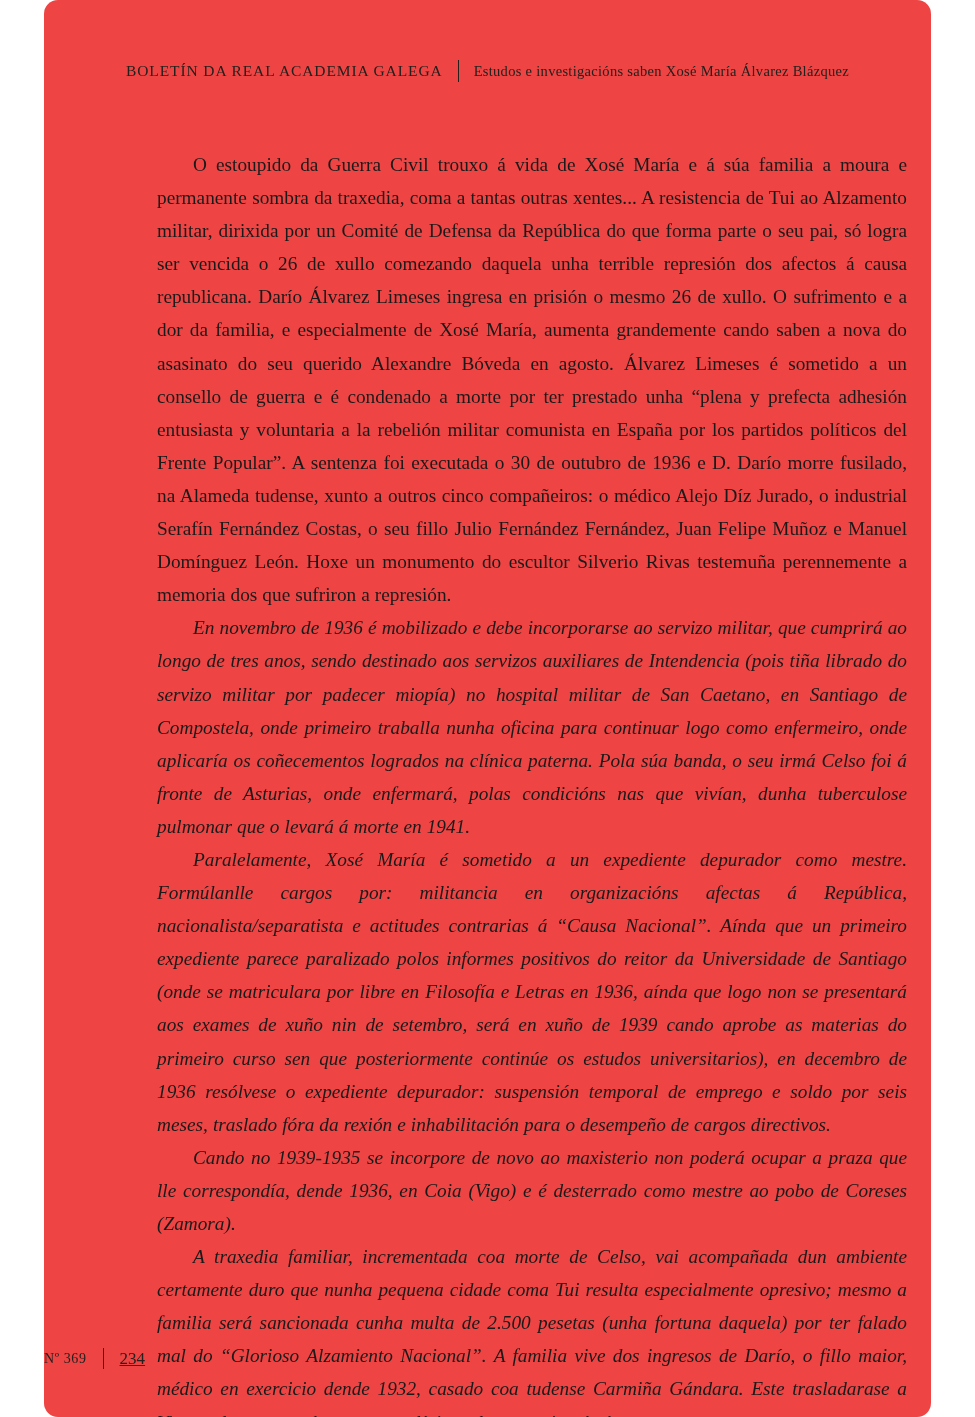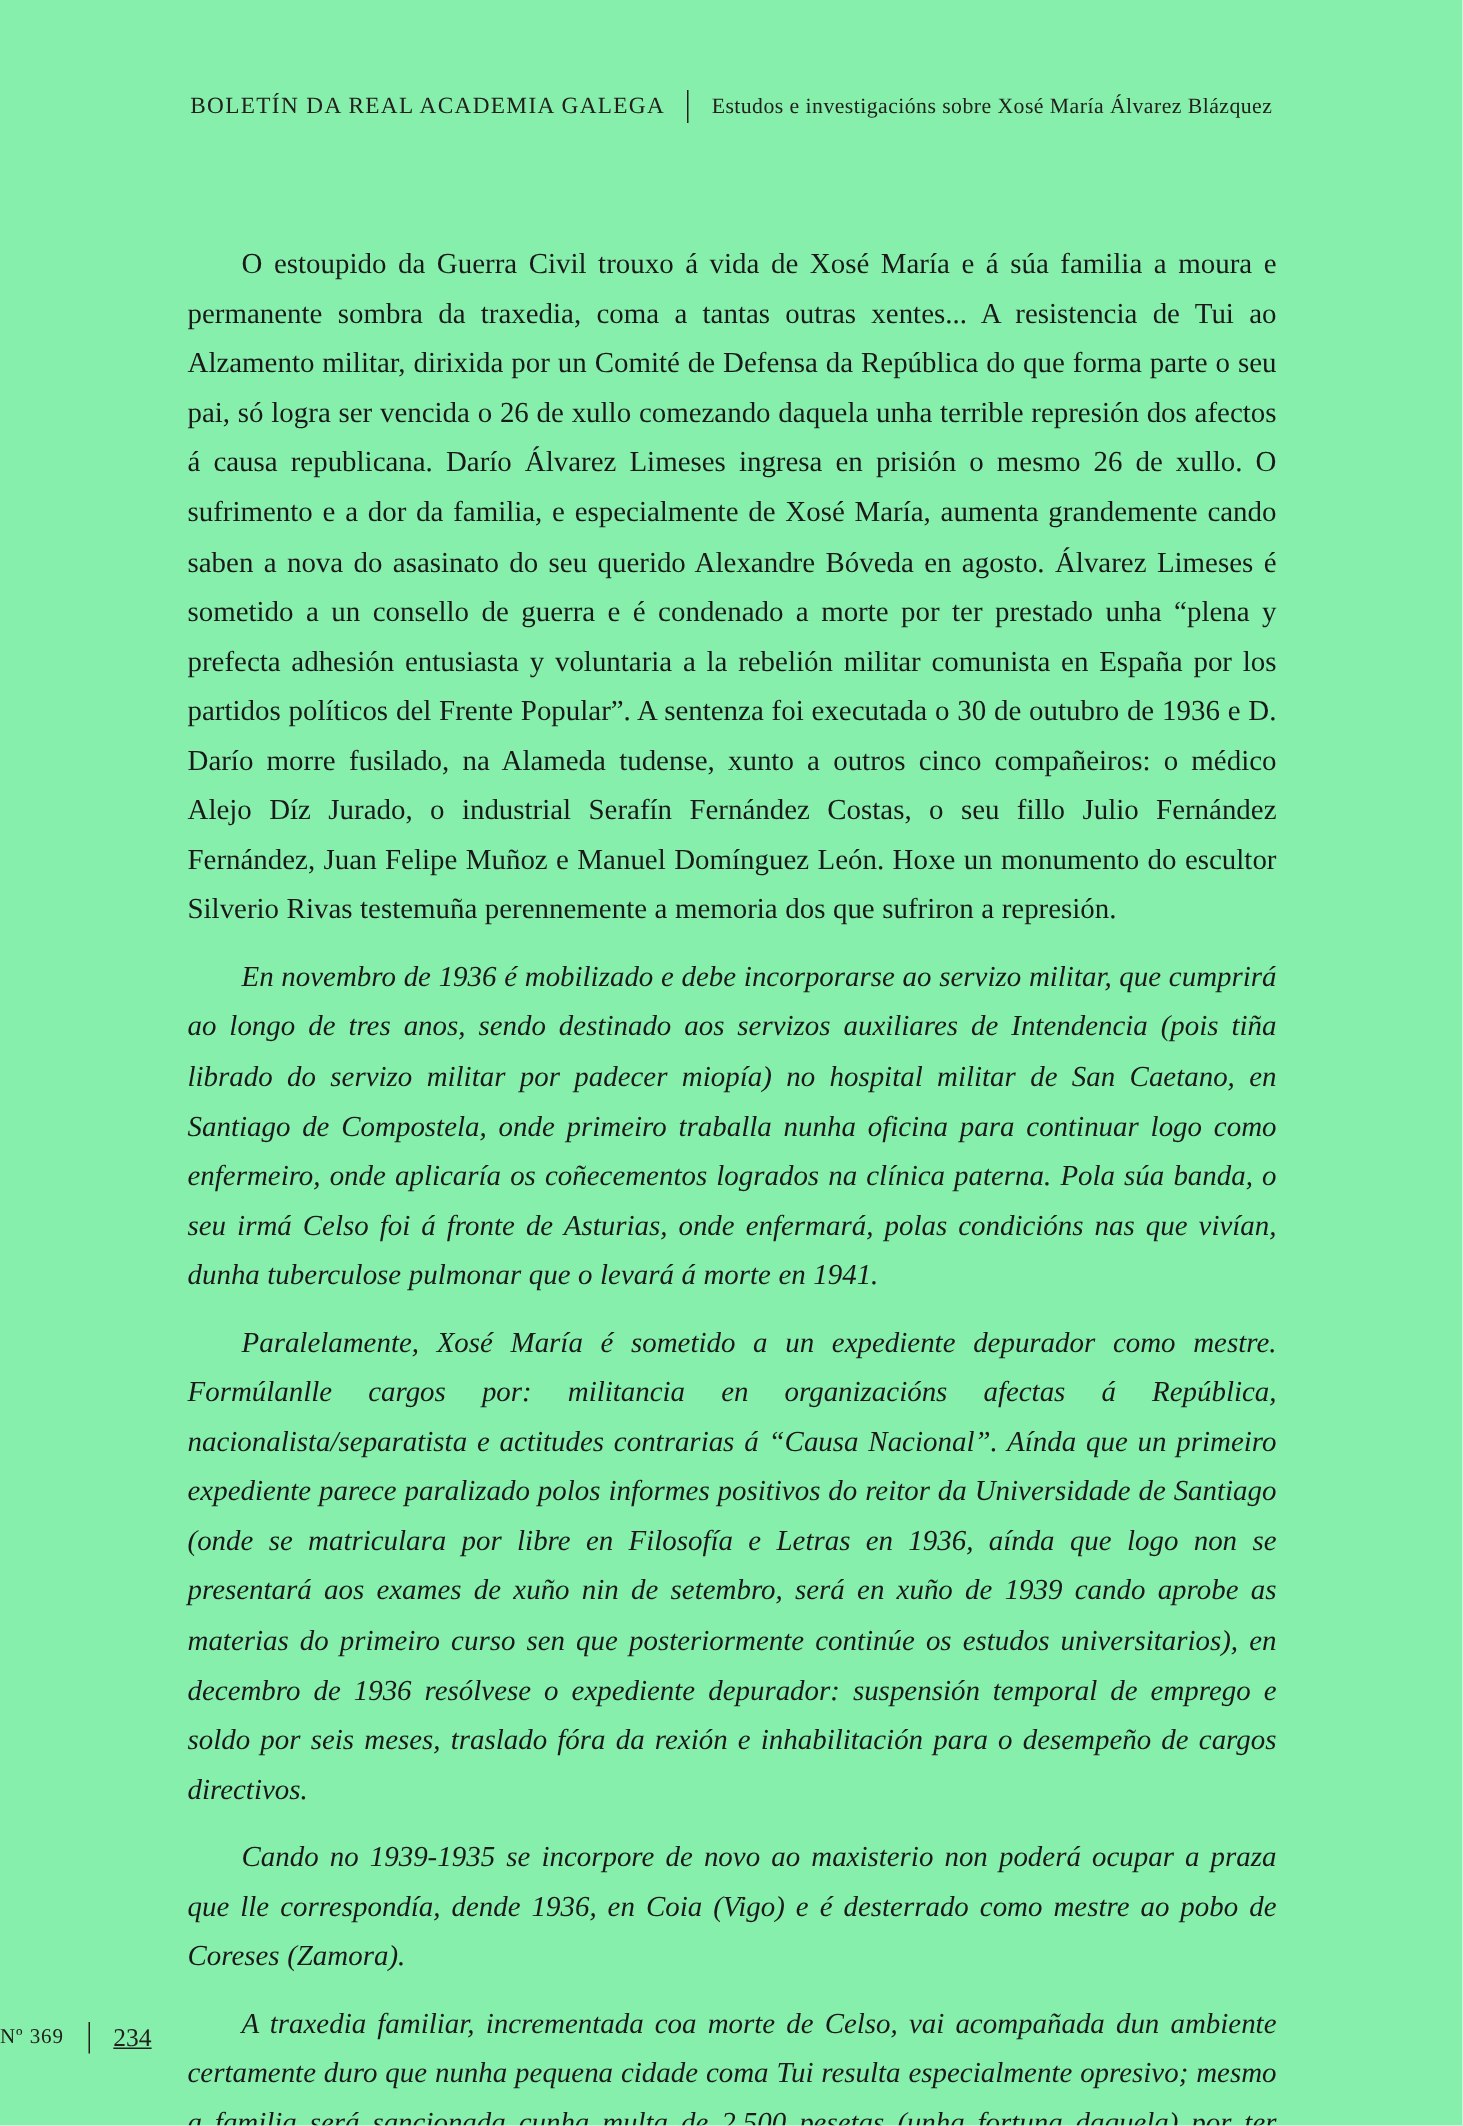--- a/index.html
+++ b/index.html
@@ -6,26 +6,27 @@
     margin: 0;
     padding: 0;
     background: #ffffff;
   }
   body {
     font-family: "Liberation Serif", serif;
     color: #1a1a1a;
   }
   .page {
     position: relative;
-    width: 975px;
+    width: 887px;
     height: 1417px;
     margin: 0 auto;
-    background: #86efac;
+    background: #ef4444;
     box-sizing: border-box;
     overflow: hidden;
+    border-radius: 14px;
   }
   
   .running-head {
     position: absolute;
     top: 58px;
     left: 110px;
     right: 110px;
     height: 26px;
     display: flex;
     align-items: center;
@@ -53,21 +54,21 @@
     white-space: nowrap;
   }
   
   .body-col {
     position: absolute;
     top: 148px;
     left: 113px;
     width: 750px;
   }
   .body-col p {
-    margin: 12px;
+    margin: 0;
     font-size: 19.3px;
     line-height: 33.1px;
     text-align: justify;
     text-justify: inter-word;
     text-indent: 36px;
     hyphens: manual;
     word-spacing: 0.2px;
   }
   .body-col p + p {
     margin-top: 0;
@@ -100,21 +101,21 @@
   }
 </style>
 </head>
 <body>
 
 <div class="page">
 
   <div class="running-head">
     <span class="rh-left">BOLETÍN DA REAL ACADEMIA GALEGA</span>
     <span class="rh-rule"></span>
-    <span class="rh-right">Estudos e investigacións sobre Xosé María Álvarez Blázquez</span>
+    <span class="rh-right">Estudos e investigacións saben Xosé María Álvarez Blázquez</span>
   </div>
 
   <div class="body-col">
     <p>O estoupido da Guerra Civil trouxo á vida de Xosé María e á súa familia a moura e permanente sombra da traxedia, coma a tantas outras xentes... A resistencia de Tui ao Alzamento militar, dirixida por un Comité de Defensa da República do que forma parte o seu pai, só logra ser vencida o 26 de xullo comezando daquela unha terrible represión dos afectos á causa republicana. Darío Álvarez Limeses ingresa en prisión o mesmo 26 de xullo. O sufrimento e a dor da familia, e especialmente de Xosé María, aumenta grandemente cando saben a nova do asasinato do seu querido Alexandre Bóveda en agosto. Álvarez Limeses é sometido a un consello de guerra e é condenado a morte por ter prestado unha “plena y prefecta adhesión entusiasta y voluntaria a la rebelión militar comunista en España por los partidos políticos del Frente Popular”. A sentenza foi executada o 30 de outubro de 1936 e D. Darío morre fusilado, na Alameda tudense, xunto a outros cinco compañeiros: o médico Alejo Díz Jurado, o industrial Serafín Fernández Costas, o seu fillo Julio Fernández Fernández, Juan Felipe Muñoz e Manuel Domínguez León. Hoxe un monumento do escultor Silverio Rivas testemuña perennemente a memoria dos que sufriron a represión.</p>
     <p>En novembro de 1936 é mobilizado e debe incorporarse ao servizo militar, que cumprirá ao longo de tres anos, sendo destinado aos servizos auxiliares de Intendencia (pois tiña librado do servizo militar por padecer miopía) no hospital militar de San Caetano, en Santiago de Compostela, onde primeiro traballa nunha oficina para continuar logo como enfermeiro, onde aplicaría os coñecementos logrados na clínica paterna. Pola súa banda, o seu irmá Celso foi á fronte de Asturias, onde enfermará, polas condicións nas que vivían, dunha tuberculose pulmonar que o levará á morte en 1941.</p>
     <p>Paralelamente, Xosé María é sometido a un expediente depurador como mestre. Formúlanlle cargos por: militancia en organizacións afectas á República, nacionalista/separatista e actitudes contrarias á “Causa Nacional”. Aínda que un primeiro expediente parece paralizado polos informes positivos do reitor da Universidade de Santiago (onde se matriculara por libre en Filosofía e Letras en 1936, aínda que logo non se presentará aos exames de xuño nin de setembro, será en xuño de 1939 cando aprobe as materias do primeiro curso sen que posteriormente continúe os estudos universitarios), en decembro de 1936 resólvese o expediente depurador: suspensión temporal de emprego e soldo por seis meses, traslado fóra da rexión e inhabilitación para o desempeño de cargos directivos.</p>
     <p>Cando no 1939-1935 se incorpore de novo ao maxisterio non poderá ocupar a praza que lle correspondía, dende 1936, en Coia (Vigo) e é desterrado como mestre ao pobo de Coreses (Zamora).</p>
     <p>A traxedia familiar, incrementada coa morte de Celso, vai acompañada dun ambiente certamente duro que nunha pequena cidade coma Tui resulta especialmente opresivo; mesmo a familia será sancionada cunha multa de 2.500 pesetas (unha fortuna daquela) por ter falado mal do “Glorioso Alzamiento Nacional”. A familia vive dos ingresos de Darío, o fillo maior, médico en exercicio dende 1932, casado coa tudense Carmiña Gándara. Este trasladarase a Vigo onde monta unha pequena clínica e leva consigo á súa</p>
   </div>
 

